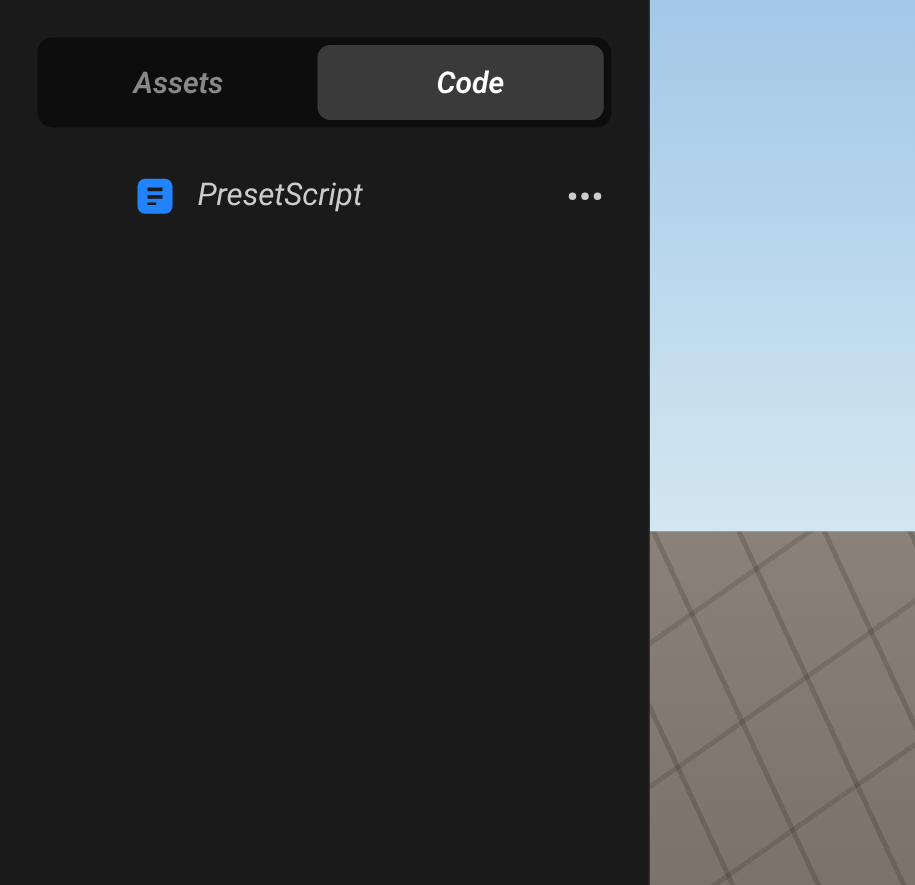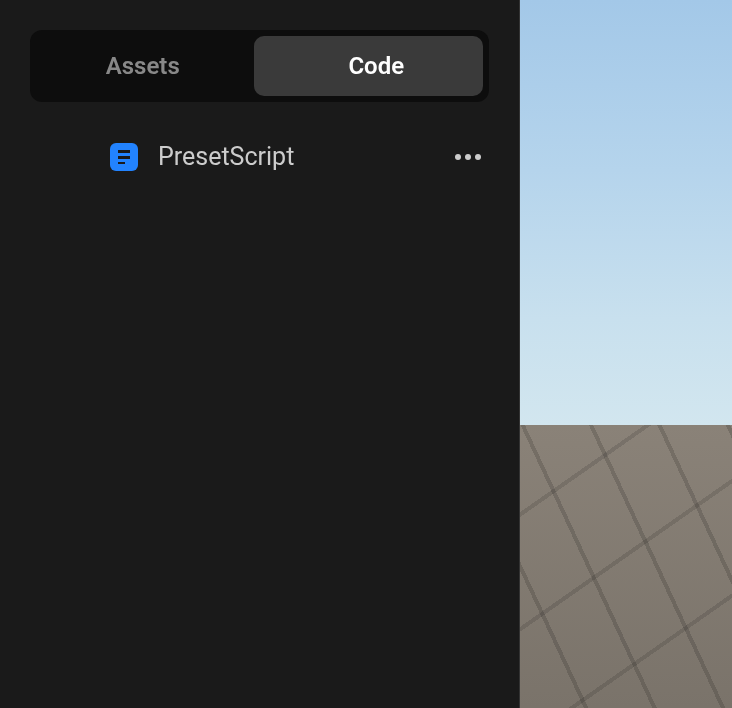--- a/index.html
+++ b/index.html
@@ -22,20 +22,21 @@
     }
     
     .sidebar {
       width: 520px;
       height: 100%;
       background: #1a1a1a;
       border-right: 1px solid #333;
       display: flex;
       flex-direction: column;
       padding-top: 20px;
+      font-style: italic;
     }
     
     .tabs {
       display: flex;
       background: #0d0d0d;
       border-radius: 12px;
       margin: 10px 30px 20px 30px;
       padding: 6px;
       gap: 4px;
     }

